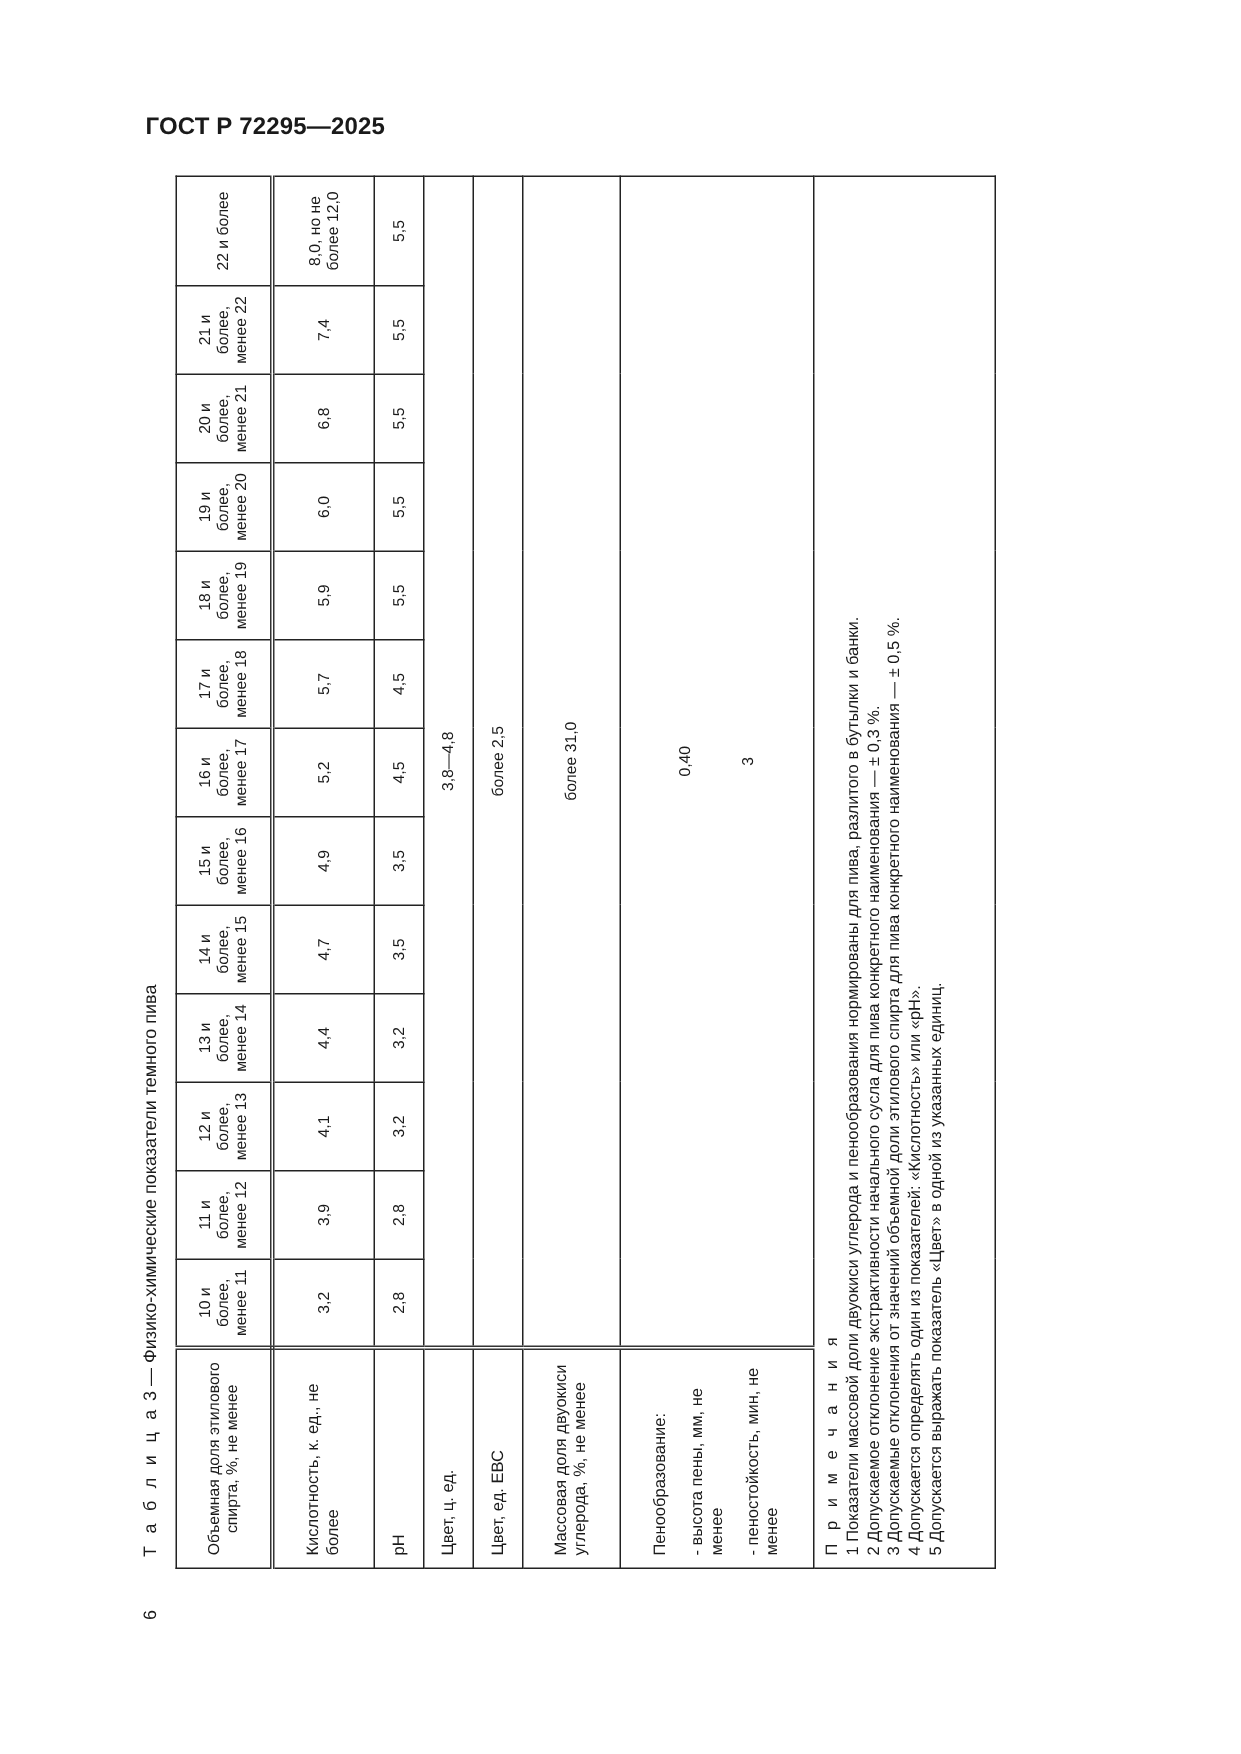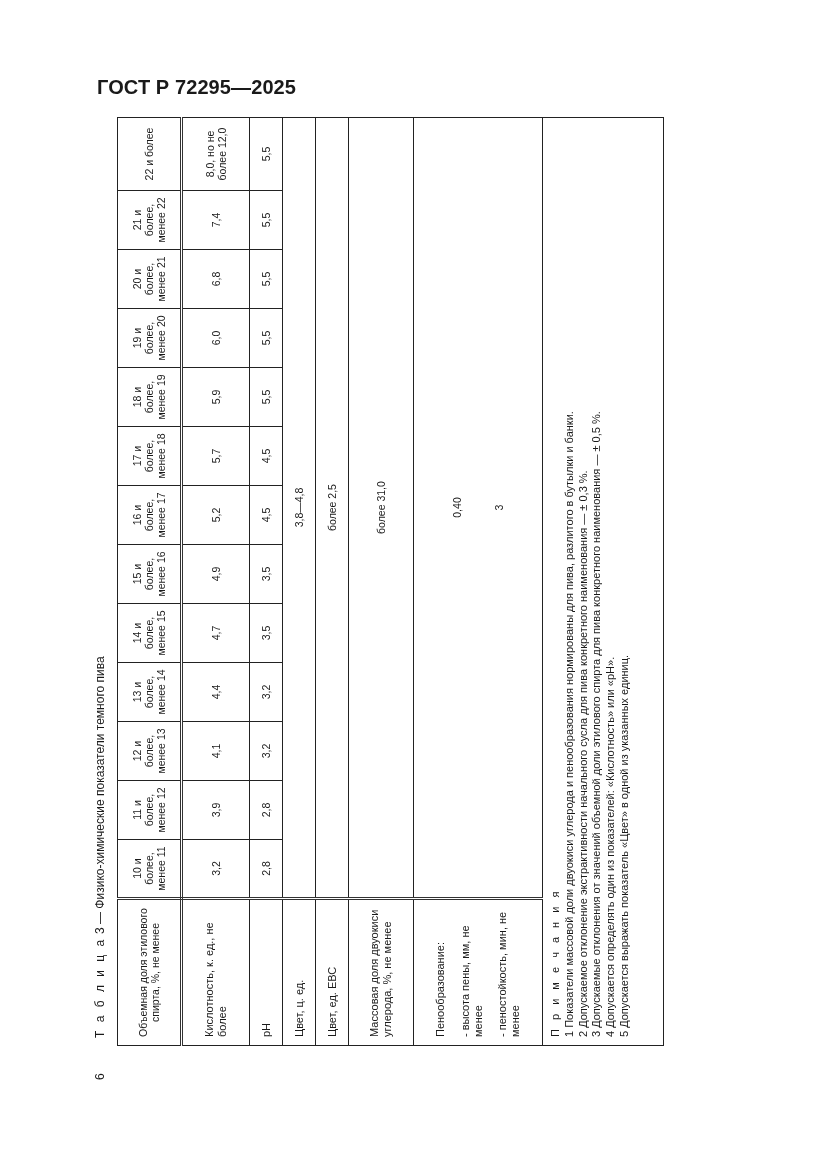--- a/index.html
+++ b/index.html
@@ -1,18 +1,18 @@
 <!DOCTYPE html>
 <html><head>
 <meta charset="utf-8">
 <style>
   html, body { margin:0; padding:0; background:#fff; }
   body { width:827px; height:1169px; position:relative; overflow:hidden;
          font-family:"Liberation Sans", sans-serif; color:#1a1a1a; }
-  .doc-title { position:absolute; left:97px; top:76px; font-weight:bold; font-size:20px; letter-spacing:0.1px; }
+  .doc-title { position:absolute; left:97px; top:76px; font-weight:bold; font-size:16px; letter-spacing:0.1px; }
   
   .rot { position:absolute; left:117px; top:1046px; width:928px; height:522px;
          transform-origin:0 0; transform:rotate(-90deg); }
   .page-num { position:absolute; left:-34px; top:-24px; font-size:12px; }
   .caption { position:absolute; left:8px; top:-24px; font-size:12px; white-space:nowrap; }
   .caption .spaced { letter-spacing:2.5px; }
   table.t { position:absolute; left:0; top:0; width:928px; height:522px;
             border-collapse:collapse; table-layout:fixed; font-size:10.5px; }
   table.t td { border:1.5px solid #222; padding:1px 3px; text-align:center; vertical-align:middle; line-height:1.15; }
   table.t td.hdr { text-align:left; font-size:11px; padding-left:8px; }

